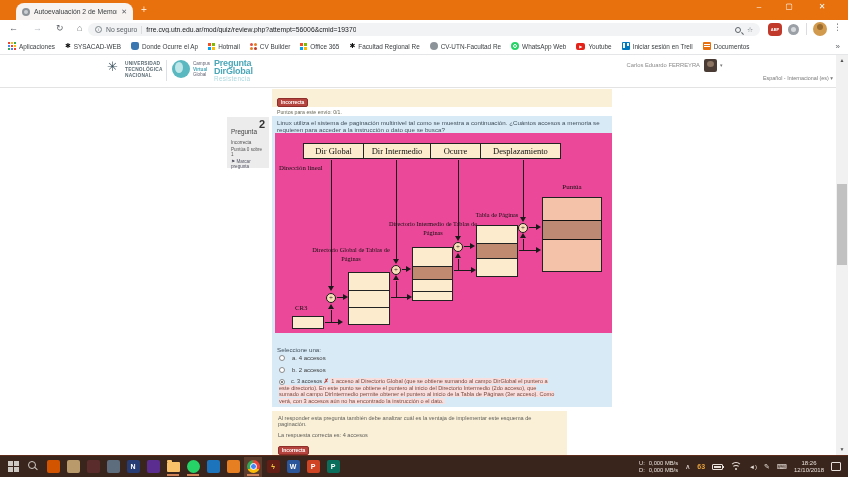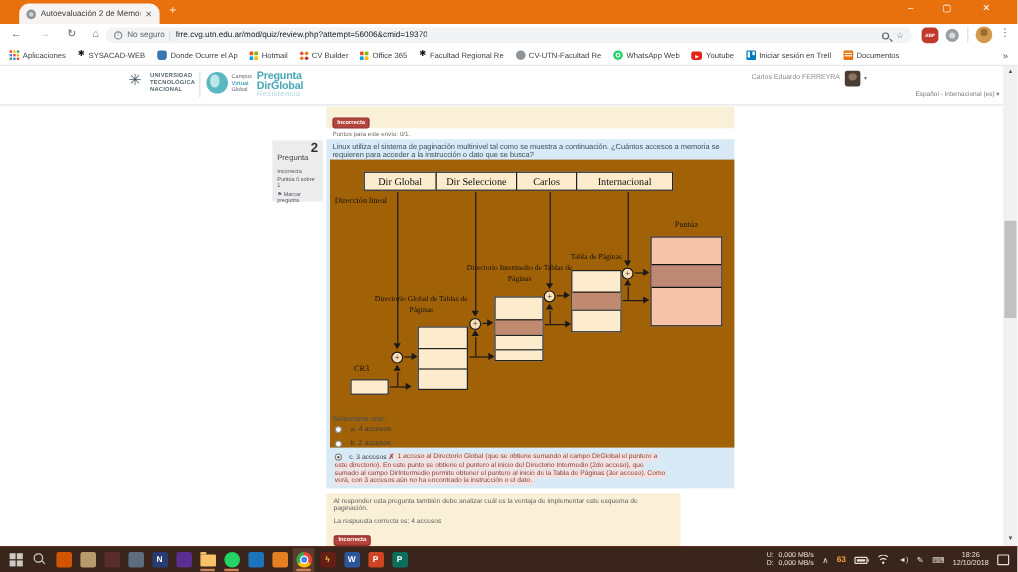--- a/index.html
+++ b/index.html
@@ -102,21 +102,21 @@
   .optc { position:absolute; left:279px; top:378px; width:276px; font-size:5.6px; line-height:6.6px; color:#3c3c3c; }
   .optc .radio { display:inline-block; vertical-align:middle; margin-right:6px; }
   .cross { color:#c0392b; font-weight:bold; font-size:6px; }
   .pinkfb { background:#f8dedc; color:#7a4a42; padding:0 1px; }
   .creambox { position:absolute; left:272px; top:411px; width:295px; height:44px; background:#faf0d8; padding:4px 6px; }
   .gftext { font-size:5.6px; color:#61615a; }
   .correct { font-size:5.6px; color:#61615a; margin-top:5px; }
   .creambox .badge { margin-top:4px; }
 
   
-  .diagram { position:absolute; left:275px; top:133px; width:337px; height:240px; background:#a16207; font-family:"Liberation Serif",serif; }
+  .diagram { position:absolute; left:275px; top:133px; width:337px; height:200px; background:#ec4899; font-family:"Liberation Serif",serif; }
   .fbox { position:absolute; top:10px; height:16px; border:1px solid #222; background:#fcebcd; font-size:8.5px; text-align:center; line-height:15px; color:#111; }
   .dlbl { position:absolute; font-size:6.3px; color:#111; line-height:8.5px; text-align:center; }
   .hl { position:absolute; height:1px; background:#1a1a1a; }
   .vl { position:absolute; width:1px; background:#1a1a1a; }
   .ar { position:absolute; width:0; height:0; border:3px solid transparent; }
   .ar.r { border-left:5px solid #1a1a1a; border-right:0; }
   .ar.u { border-bottom:5px solid #1a1a1a; border-top:0; }
   .ar.d { border-top:5px solid #1a1a1a; border-bottom:0; }
   .add { position:absolute; width:10px; height:10px; border:1px solid #1a1a1a; border-radius:50%; background:#f9dfb8; font-size:7px; line-height:9px; text-align:center; color:#1a1a1a; }
   .dtable { position:absolute; border:1px solid #222; background:#fcebcd; }
@@ -309,23 +309,23 @@
     <div class="qs">Incorrecta</div>
     <div class="qs">Puntúa 0 sobre 1</div>
     <div class="qf"><span>⚑</span> <span>Marcar pregunta</span></div>
   </div>
 
   <div class="qbody"></div>
   <div class="qtext">Linux utiliza el sistema de paginación multinivel tal como se muestra a continuación. ¿Cuántos accesos a memoria se requieren para acceder a la instrucción o dato que se busca?</div>
 
   <div class="diagram">
     <div class="fbox" style="left:28px;width:61px;">Dir Global</div>
-    <div class="fbox" style="left:88px;width:68px;">Dir Seleccione</div>
-    <div class="fbox" style="left:155px;width:51px;">Carlos</div>
-    <div class="fbox" style="left:205px;width:81px;">Internacional</div>
+    <div class="fbox" style="left:88px;width:68px;">Dir Intermedio</div>
+    <div class="fbox" style="left:155px;width:51px;">Ocurre</div>
+    <div class="fbox" style="left:205px;width:81px;">Desplazamiento</div>
     <div class="dlbl" style="left:4px;top:31px;text-align:left;font-size:6.8px;">Dirección lineal</div>
 
     <span class="vl" style="left:56px;top:27px;height:126px;"></span>
     <span class="ar d" style="left:53px;top:153px;"></span>
     <span class="vl" style="left:121px;top:27px;height:99px;"></span>
     <span class="ar d" style="left:118px;top:126px;"></span>
     <span class="vl" style="left:183px;top:27px;height:76px;"></span>
     <span class="ar d" style="left:180px;top:103px;"></span>
     <span class="vl" style="left:248px;top:27px;height:57px;"></span>
     <span class="ar d" style="left:245px;top:84px;"></span>

